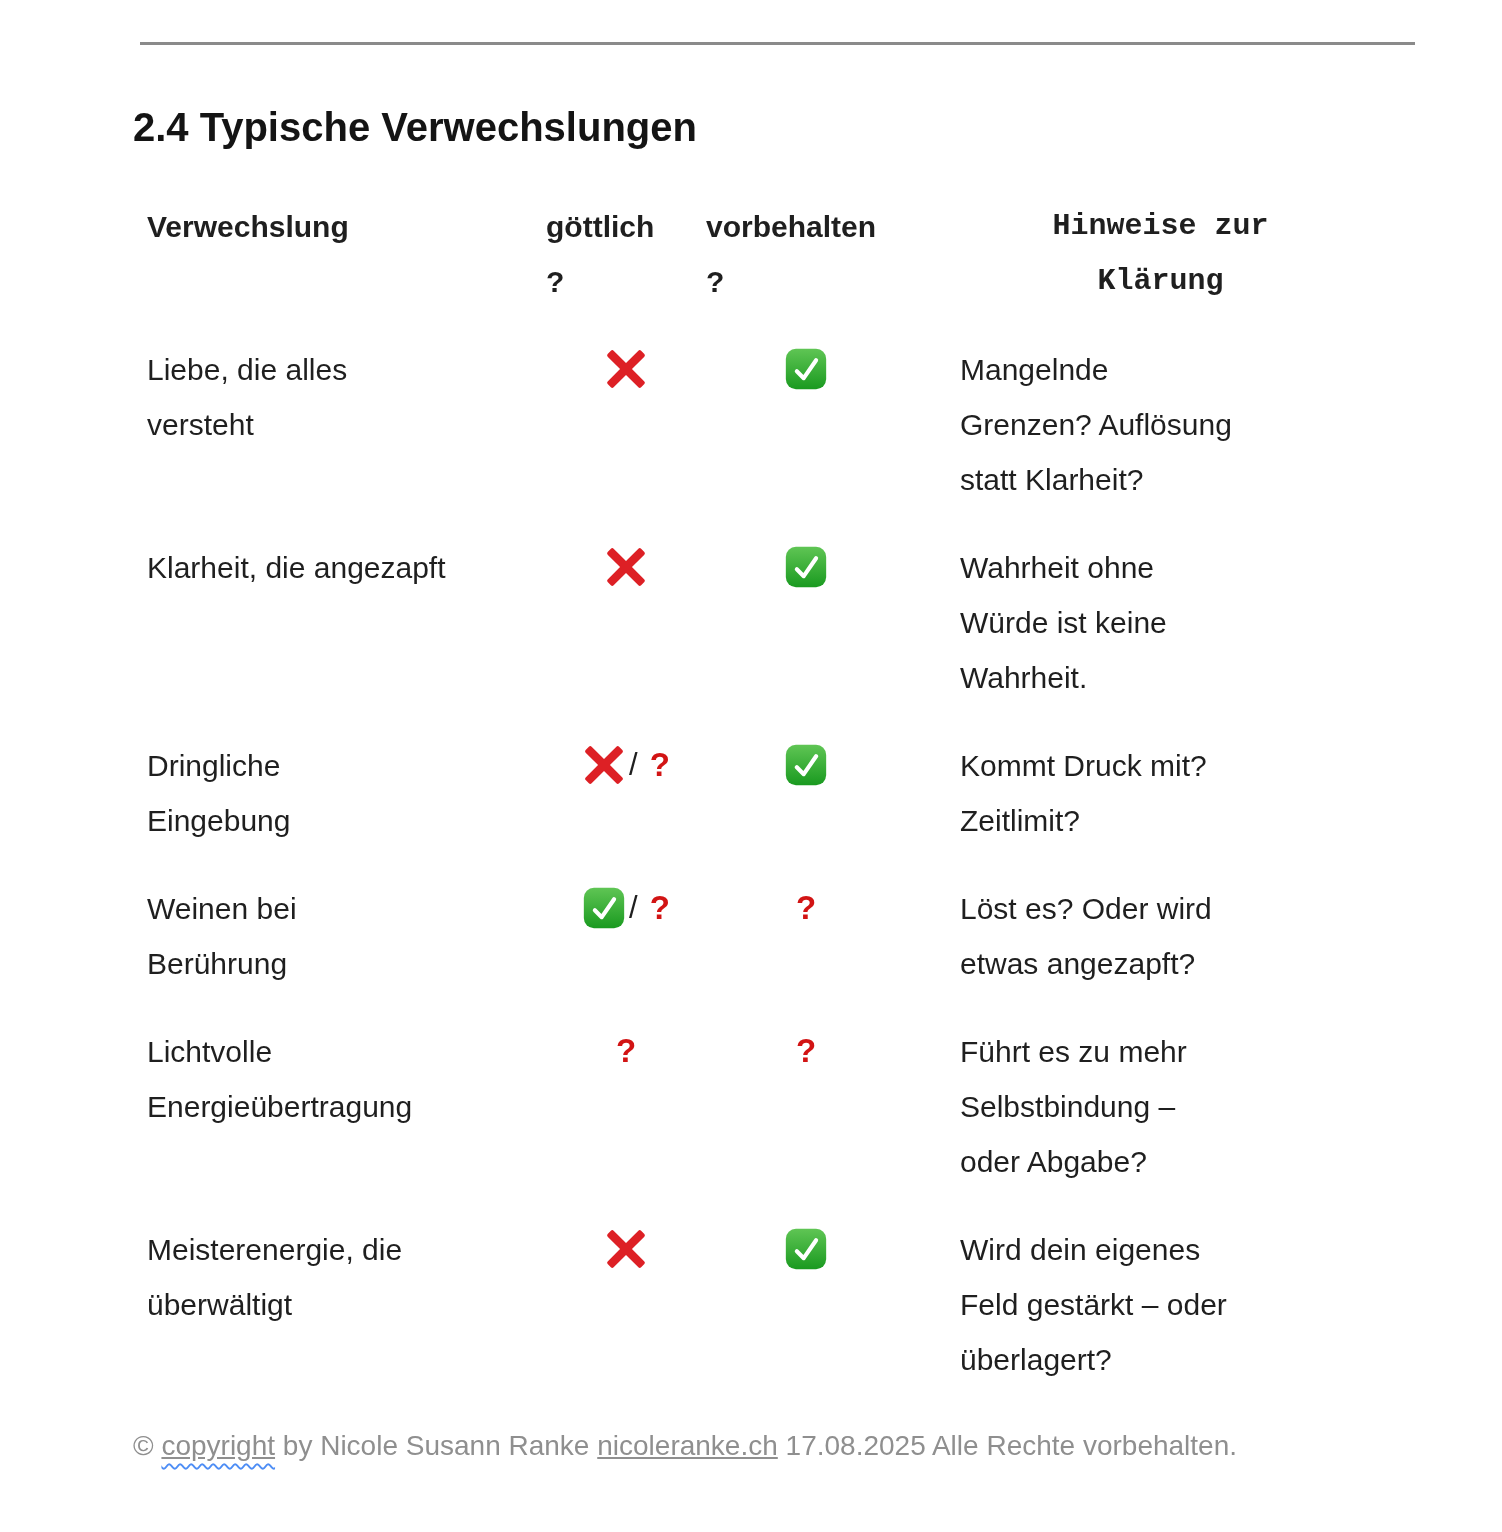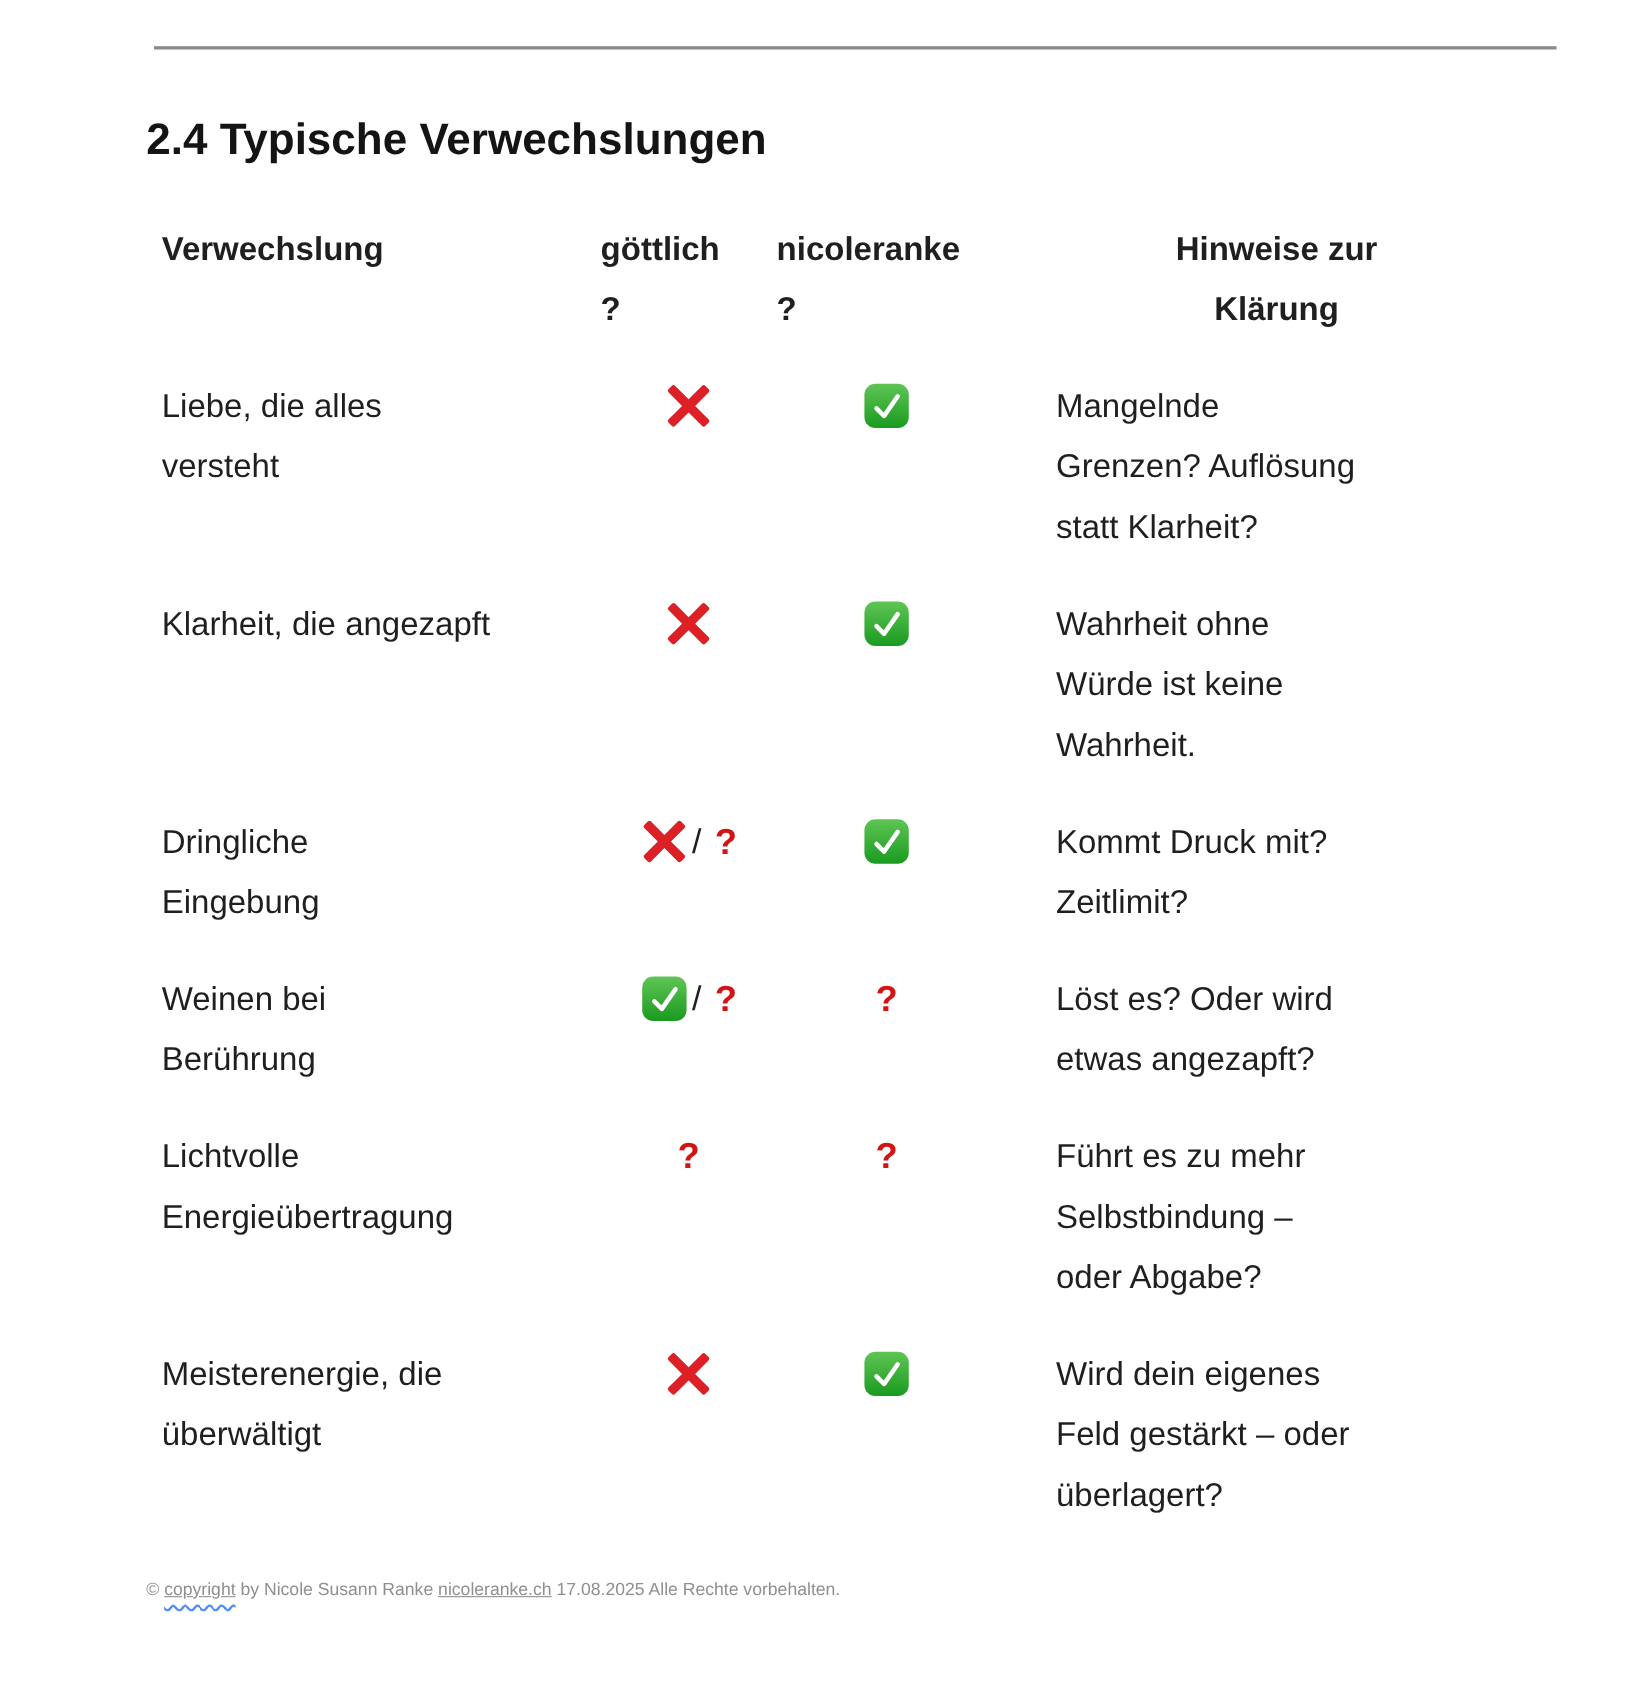--- a/index.html
+++ b/index.html
@@ -22,39 +22,39 @@
     grid-template-columns:413px 160px 200px 1fr;
     row-gap:33px;
     margin-top:48px;
     font-size:30px;line-height:55px;
   }
   .t-row{display:contents;}
   .cell{min-height:55px;}
   .cell.h{font-weight:700;text-align:left;}
   .c1{padding-left:14px;padding-right:40px;}
   .c4{padding:0 54px;}
-  .cell.h.c4{text-align:center;}
+  .cell.h.c4{text-align:center;font-family:Liberation Mono, monospace;}
   .marks{
     display:flex;justify-content:center;align-items:flex-start;
     padding-top:5px;gap:2px;
   }
   .mark-icon{display:inline-block;width:44px;height:44px;}
   .mark-icon svg{display:block;width:44px;height:44px;}
   .mark-slash{
     font-size:31px;line-height:44px;color:#1f1f1f;font-weight:400;
     margin:0 2px 0 1px;
   }
   .mark-question{
     font-size:33px;line-height:44px;font-weight:700;
     margin-left:8px;
   }
   .marks .mark-question:only-child{margin-left:0;}
   .doc-footer{
     margin:42px 0 0 0;
-    font-size:16px;line-height:34px;
+    font-size:28px;line-height:34px;
     color:#8f8f8f;
   }
   .u-line{text-decoration:underline;text-decoration-color:#8f8f8f;}
   .squiggle{
     text-decoration:underline wavy #4d8df5;
     text-decoration-thickness:2px;
     text-underline-offset:8px;
   }
   .footer-link{color:#8f8f8f;text-decoration:underline;cursor:pointer;}
   .svg-defs{position:absolute;width:0;height:0;}
@@ -79,21 +79,21 @@
   <div class="grid">
     <div class="t-row">
       <div class="cell h c1">
         <span>Verwechslung</span>
       </div>
       <div class="cell h c2">
         <span>göttlich</span><br>
         <span>?</span>
       </div>
       <div class="cell h c3">
-        <span>nicoleranke</span><br>
+        <span>vorbehalten</span><br>
         <span>?</span>
       </div>
       <div class="cell h c4">
         <span>Hinweise zur</span><br>
         <span>Klärung</span>
       </div>
     </div>
 
   <div class="t-row">
     <div class="cell c1">Liebe, die alles<br>versteht</div>

